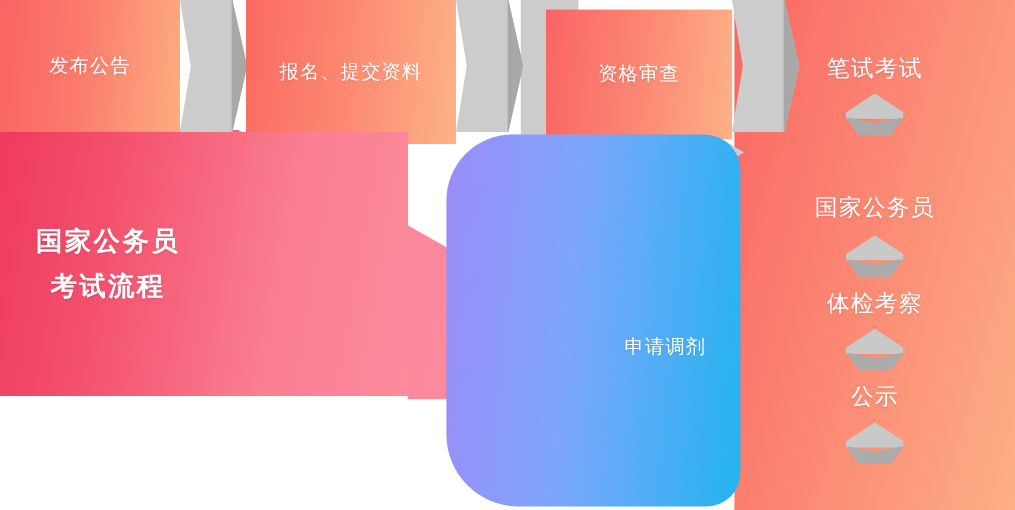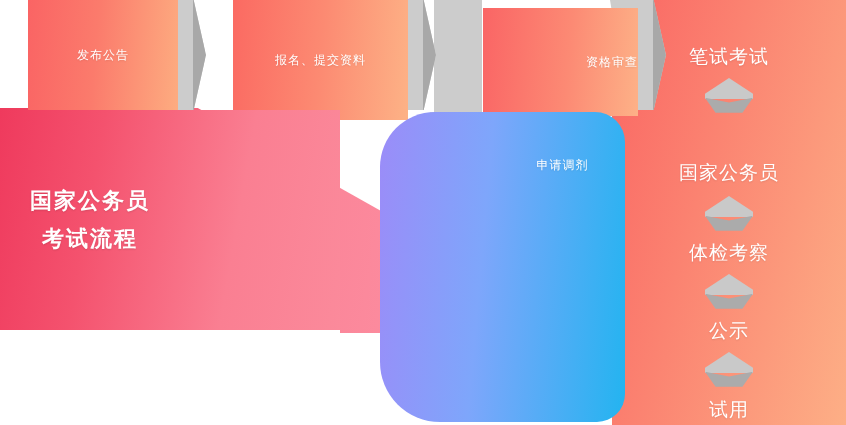--- a/index.html
+++ b/index.html
@@ -52,31 +52,30 @@
     clip-path: polygon(0% 0%, 46% 0%, 100% 58%, 100% 100%, 0% 100%);
   }
 
   
   .step {
     position: absolute;
     display: flex;
     align-items: center;
     justify-content: center;
     color: #ffffff;
-    font-size: 12px;
+    font-size: 16px;
     letter-spacing: 1px;
     white-space: nowrap;
     box-sizing: border-box;
     text-shadow: 0 1px 2px rgba(0,0,0,.10);
-    margin-left: 28px;
   }
 
   .g-warm    { background: linear-gradient(95deg, #fa6464 0%, #fb7b6c 45%, #fdac80 100%); }
   .g-warm2   { background: linear-gradient(95deg, #fb6a62 0%, #fc8a72 50%, #fdb286 100%); }
-  .g-warm3   { background: linear-gradient(95deg, #fa6565 0%, #fc8a74 55%, #fdb187 100%); justify-content: flex-end; }
+  .g-warm3   { background: linear-gradient(95deg, #fa6565 0%, #fc8a74 55%, #fdb187 100%); }
   .g-bluevio { background: linear-gradient(95deg, #9b8cf8 0%, #7ea6fb 42%, #23b4f0 100%); }
 
   
   #step-1 { left: 0px;   top: 0px;  width: 150px; height: 110px; }
   
   #step-2 { left: 205px; top: 0px;  width: 175px; height: 120px; }
   
   #step-3 { left: 455px; top: 8px;  width: 155px; height: 108px; }
 
   
@@ -100,26 +99,26 @@
     text-shadow: 0 1px 2px rgba(0,0,0,.10);
   }
   #rc-1 { top: 44px; }
   #rc-2 { top: 160px; }
   #rc-3 { top: 240px; }
   #rc-4 { top: 318px; }
   #rc-5 { top: 397px; }
 
   
   #step-blue {
-    left: 352px;
+    left: 372px;
     top: 112px;
     width: 245px;
     height: 310px;
     border-radius: 55px 30px 28px 60px;
-    align-items: flex-start;
+    align-items: center;
     padding-top: 45px;
   }
   #step-blue .lbl { margin-left: 120px; }
 
   
   .arrow-right {
     position: absolute;
     width: 56px;
     height: 110px;
     background: #cccccc;
@@ -223,21 +222,20 @@
       <div class="ad-bot"></div>
     </div>
 
     <div class="rc-label" id="rc-4">公示</div>
 
     <div class="arrow-down" id="dn-4">
       <div class="ad-top"></div>
       <div class="ad-bot"></div>
     </div>
 
-    <div class="rc-label" id="rc-5">试用</div>
   </div>
 
   <div class="link-band-v"></div>
   <div class="link-band"></div>
 
   <div class="arrow-right" id="conn-1">
       <span class="tip"></span>
     </div>
   <div class="arrow-right" id="conn-2">
       <span class="tip"></span>

